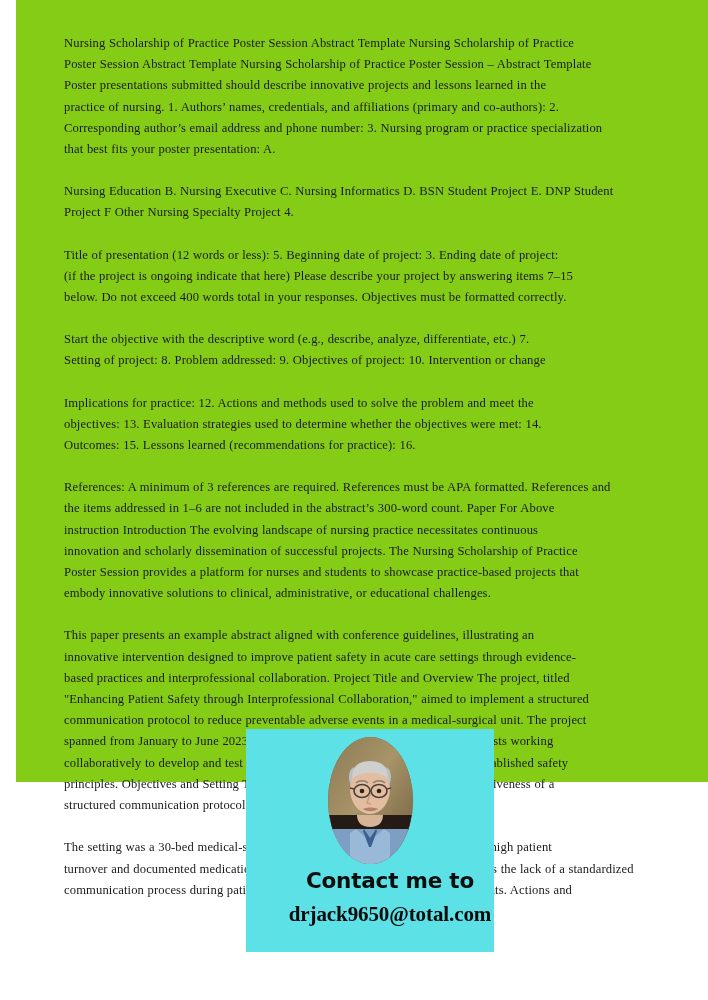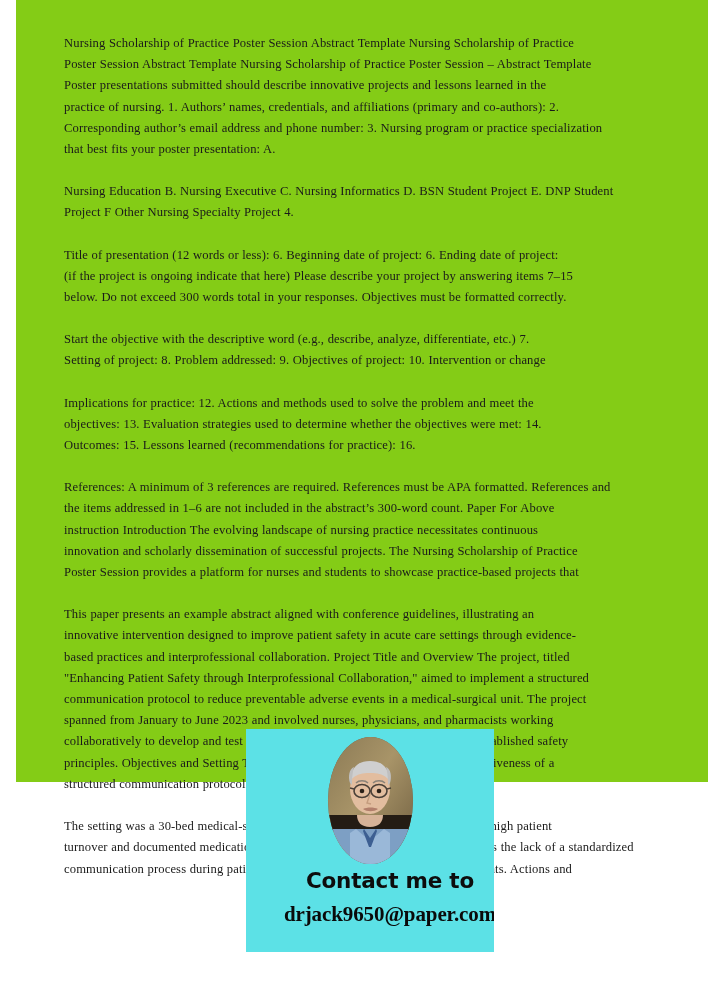--- a/index.html
+++ b/index.html
@@ -109,42 +109,43 @@
       <span class="ln">Corresponding author’s email address and phone number: 3. Nursing program or practice specialization</span>
       <span class="ln">that best fits your poster presentation: A.</span>
     </p>
 
     <p class="para">
       <span class="ln">Nursing Education B. Nursing Executive C. Nursing Informatics D. BSN Student Project E. DNP Student</span>
       <span class="ln">Project F Other Nursing Specialty Project 4.</span>
     </p>
 
     <p class="para">
-      <span class="ln">Title of presentation (12 words or less): 6. Beginning date of project: 6. Ending date of project:</span>
+      <span class="ln">Title of presentation (12 words or less): 5. Beginning date of project: 3. Ending date of project:</span>
       <span class="ln">(if the project is ongoing indicate that here) Please describe your project by answering items 7–15</span>
-      <span class="ln">below. Do not exceed 300 words total in your responses. Objectives must be formatted correctly.</span>
+      <span class="ln">below. Do not exceed 400 words total in your responses. Objectives must be formatted correctly.</span>
     </p>
 
     <p class="para">
       <span class="ln">Start the objective with the descriptive word (e.g., describe, analyze, differentiate, etc.) 7.</span>
       <span class="ln">Setting of project: 8. Problem addressed: 9. Objectives of project: 10. Intervention or change</span>
     </p>
 
     <p class="para">
       <span class="ln">Implications for practice: 12. Actions and methods used to solve the problem and meet the</span>
       <span class="ln">objectives: 13. Evaluation strategies used to determine whether the objectives were met: 14.</span>
       <span class="ln">Outcomes: 15. Lessons learned (recommendations for practice): 16.</span>
     </p>
 
     <p class="para">
       <span class="ln">References: A minimum of 3 references are required. References must be APA formatted. References and</span>
       <span class="ln">the items addressed in 1–6 are not included in the abstract’s 300-word count. Paper For Above</span>
       <span class="ln">instruction Introduction The evolving landscape of nursing practice necessitates continuous</span>
       <span class="ln">innovation and scholarly dissemination of successful projects. The Nursing Scholarship of Practice</span>
       <span class="ln">Poster Session provides a platform for nurses and students to showcase practice-based projects that</span>
+      <span class="ln">embody innovative solutions to clinical, administrative, or educational challenges.</span>
     </p>
 
     <p class="para">
       <span class="ln">This paper presents an example abstract aligned with conference guidelines, illustrating an</span>
       <span class="ln">innovative intervention designed to improve patient safety in acute care settings through evidence-</span>
       <span class="ln">based practices and interprofessional collaboration. Project Title and Overview The project, titled</span>
       <span class="ln">"Enhancing Patient Safety through Interprofessional Collaboration," aimed to implement a structured</span>
       <span class="ln">communication protocol to reduce preventable adverse events in a medical-surgical unit. The project</span>
       <span class="ln">spanned from January to June 2023 and involved nurses, physicians, and pharmacists working</span>
       <span class="ln">collaboratively to develop and test an intervention grounded in evidence-based established safety</span>
@@ -190,18 +191,18 @@
         <ellipse cx="51" cy="54" rx="2.3" ry="2.3" fill="#2b2119"></ellipse>
         <path d="M28 46 C31 43 37 43 40 46" stroke="#8a8278" stroke-width="1.5" fill="none"></path>
         <path d="M45 46 C48 43 54 43 57 46" stroke="#8a8278" stroke-width="1.5" fill="none"></path>
         <path d="M42 57 L39 66 L43 67" stroke="#c49c7e" stroke-width="1.4" fill="none"></path>
         <path d="M35 72 C39 70 46 70 50 72 C46 75 39 75 35 72 Z" fill="#b27f6b"></path>
       </svg>
     </div>
 
     <div id="contact-lines">
       <span class="contact-line">Contact me to</span>
-      <span id="contact-email">drjack9650@paper.com</span>
+      <span id="contact-email">drjack9650@total.com</span>
     </div>
 
   </div>
 
 </div>
 
 </body></html>

